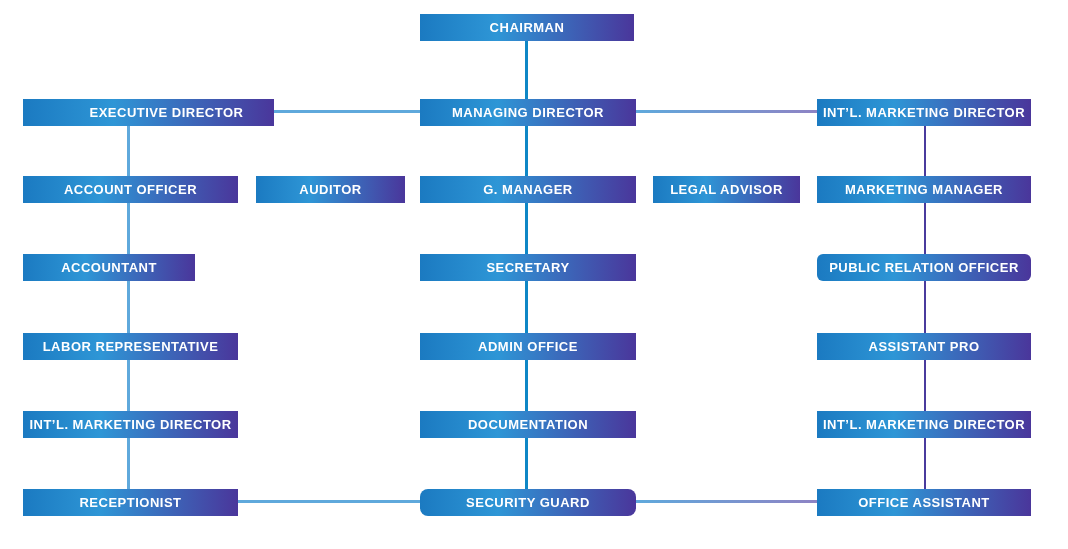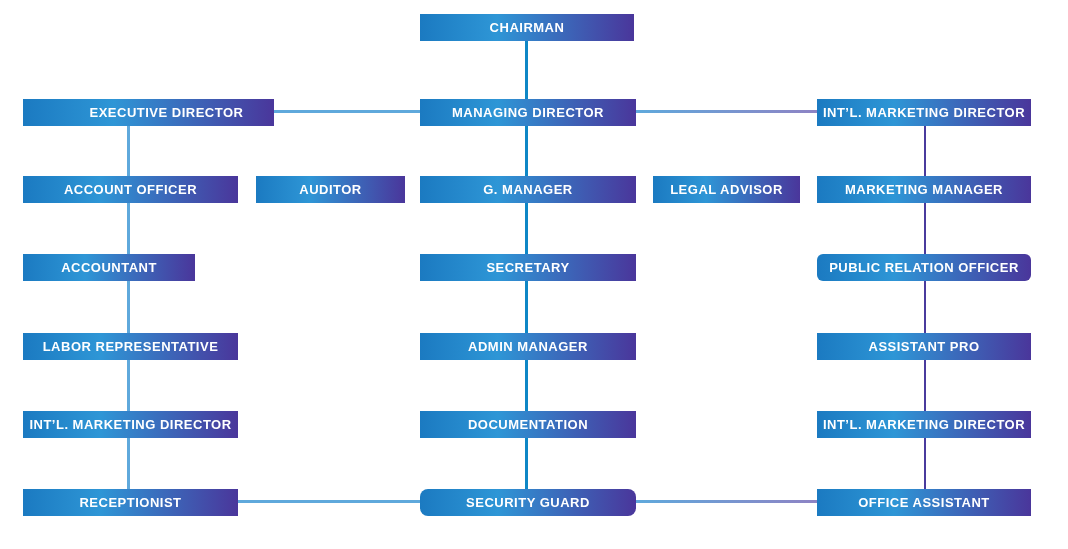--- a/index.html
+++ b/index.html
@@ -87,21 +87,21 @@
   <div class="node" style="left:256px; top:176px; width:149px;">AUDITOR</div>
   <div class="node" style="left:420px; top:176px; width:216px;">G. MANAGER</div>
   <div class="node" style="left:653px; top:176px; width:147px;">LEGAL ADVISOR</div>
   <div class="node" style="left:817px; top:176px; width:214px;">MARKETING MANAGER</div>
 
   <div class="node" style="left:23px;  top:254px; width:172px;">ACCOUNTANT</div>
   <div class="node" style="left:420px; top:254px; width:216px;">SECRETARY</div>
   <div class="node" style="left:817px; top:254px; width:214px;border-radius:6px;">PUBLIC RELATION OFFICER</div>
 
   <div class="node" style="left:23px;  top:333px; width:215px;">LABOR REPRESENTATIVE</div>
-  <div class="node" style="left:420px; top:333px; width:216px;">ADMIN MANAGER</div>
+  <div class="node" style="left:420px; top:333px; width:216px;">ADMIN OFFICE</div>
   <div class="node" style="left:817px; top:333px; width:214px;">ASSISTANT PRO</div>
 
   <div class="node" style="left:23px;  top:411px; width:215px;">INT’L. MARKETING DIRECTOR</div>
   <div class="node" style="left:420px; top:411px; width:216px;">DOCUMENTATION</div>
   <div class="node" style="left:817px; top:411px; width:214px;">INT’L. MARKETING DIRECTOR</div>
 
   <div class="node" style="left:23px;  top:489px; width:215px;">RECEPTIONIST</div>
   <div class="node" style="left:420px; top:489px; width:216px;border-radius:8px;">SECURITY GUARD</div>
   <div class="node" style="left:817px; top:489px; width:214px;">OFFICE ASSISTANT</div>
 

